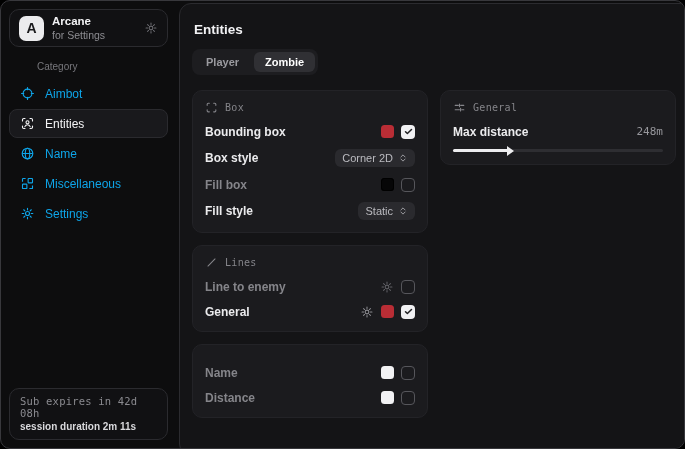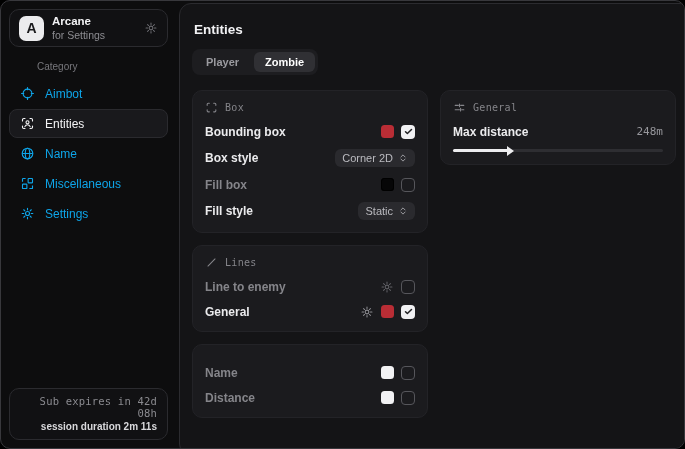--- a/index.html
+++ b/index.html
@@ -40,21 +40,20 @@
     padding:0 10px; border-radius:8px; border:1px solid transparent;
     color:#0ea5e9; font-size:12px; cursor:default;
   }
   .nav-item .nicon { display:flex; color:inherit; }
   .nav-item.active { background:#19191c; border-color:#2a2a2e; color:#f3f3f5; }
 
   .side-spacer { flex:1; }
   .footer-card {
     border:1px solid #2b2b2f; border-radius:10px; padding:6px 10px 7px;
     background:#111113;
-    text-align:right;
   }
   .sub-expires { font-family:"DejaVu Sans Mono", monospace; font-size:10.5px; color:#8b8b90; letter-spacing:.2px; }
   .session-duration { margin-top:2px; font-size:10px; font-weight:bold; color:#d9d9dc; }
 
   
   .main {
     position:absolute; left:178px; top:2px; right:-8px; bottom:-8px;
     background:#141416; border:1px solid #2b2b2f; border-radius:12px;
     padding:14px 12px;
   }

